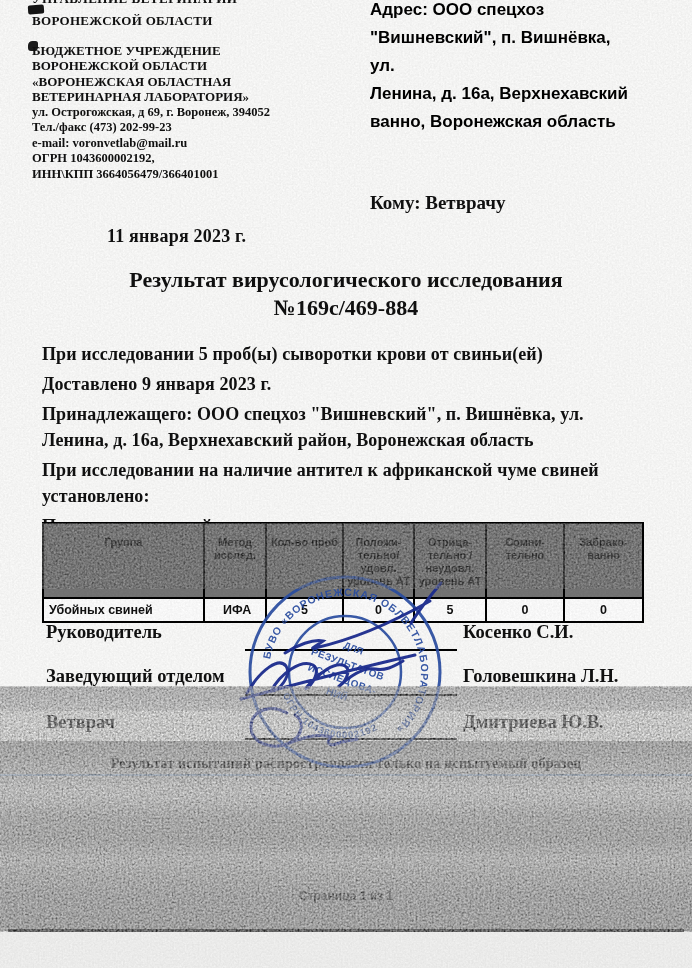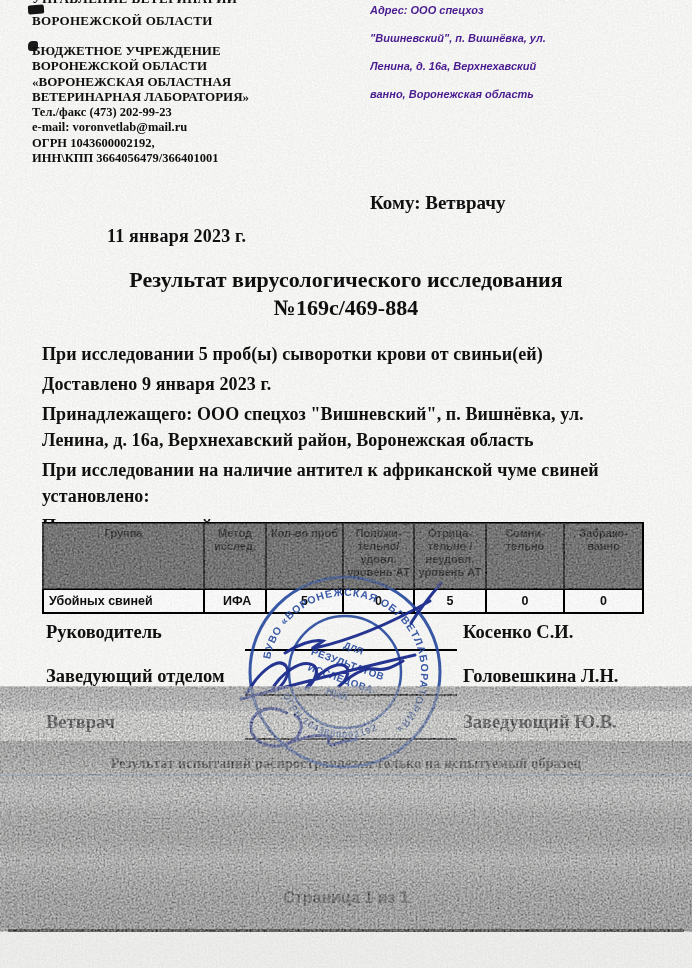--- a/index.html
+++ b/index.html
@@ -22,39 +22,39 @@
 
   
   .org{left:32px;top:0;width:312px;font-weight:bold;font-size:13px;line-height:15.5px;z-index:2;}
   .org .clip{height:13px;overflow:hidden;}
   .org .clip span{display:block;transform:translateY(-9px);letter-spacing:.5px;}
   .org .l1{margin-bottom:14px;letter-spacing:.3px;}
   .org .small{font-size:12.5px;}
 
   
   .addr{left:370px;top:2px;width:270px;overflow:hidden;z-index:2;
-    font-family:"Liberation Sans","DejaVu Sans",sans-serif;font-weight:bold;font-size:11px;line-height:28px;color:#4c1d95;font-style:italic;}
+    font-family:"Liberation Sans","DejaVu Sans",sans-serif;font-weight:bold;font-size:17px;line-height:28px;color:#000000;}
   .addr .inner{margin-top:-6px;}
   .komu{left:370px;top:192px;font-size:19px;font-weight:bold;z-index:2;}
 
   .date{left:107px;top:226px;font-size:18px;font-weight:bold;letter-spacing:.2px;z-index:2;}
 
   .title{left:0;top:266px;width:692px;text-align:center;font-size:22px;font-weight:bold;line-height:28px;z-index:2;}
 
   
   .body-text{left:42px;top:341px;width:620px;font-size:18px;font-weight:bold;line-height:26px;z-index:2;}
   .body-text p{margin:0 0 4px 0;white-space:pre-line;letter-spacing:.1px;}
 
   
   table.results{left:42px;top:522px;width:600px;position:absolute;border-collapse:collapse;table-layout:fixed;z-index:2;
     font-family:"Liberation Sans","DejaVu Sans",sans-serif;}
   table.results th,table.results td{border:2px solid #000;}
   table.results th{
     background:var(--table-header-gray);color:#0a0a0a;font-size:11px;line-height:13px;
-    font-weight:bold;vertical-align:top;padding:3px 1px 0 1px;height:61px;white-space:pre-line;text-align:center;}
+    font-weight:bold;vertical-align:top;padding:12px 1px 0 1px;height:61px;white-space:pre-line;text-align:center;}
   table.results td{background:#fff;font-size:12.5px;font-weight:bold;text-align:center;height:22px;padding:0 18px;}
   table.results td.left{text-align:left;padding-left:5px;}
 
   
   .sig-label{left:46px;font-size:18.5px;font-weight:bold;z-index:2;}
   .sig-name{left:463px;font-size:18.5px;font-weight:bold;z-index:2;}
   .sig-line{left:245px;width:212px;height:2px;background:#000;z-index:2;}
 
   
   .band1{left:0;top:687px;width:692px;height:24px;z-index:1;
@@ -65,21 +65,21 @@
       #a3a3a2 0%,#b1b1b0 10%,#bebebd 16%,
       #d8d8d7 26%,#cfcfce 31%,#adadac 40%,
       #a5a5a4 52%,#c4c4c3 62%,#b3b3b2 70%,
       #a0a0a0 82%,#9b9b9a 100%);}
   .blueline{left:0;top:774px;width:692px;height:2px;background:rgba(115,148,190,.55);z-index:2;}
   .bottomline{left:8px;top:929px;width:676px;height:3px;background:#0e0e0e;z-index:2;}
   .belowband{left:0;top:932px;width:692px;height:36px;background:#f3f3f2;z-index:1;}
 
   .footer-note{left:0;top:756px;width:692px;text-align:center;font-size:14px;font-weight:bold;color:#1a1a1a;letter-spacing:.2px;z-index:2;}
   .page-num{left:0;top:889px;width:692px;text-align:center;z-index:2;
-    font-family:"Liberation Sans","DejaVu Sans",sans-serif;font-size:16px;font-weight:bold;color:#2e2e2e;}
+    font-family:"Liberation Sans","DejaVu Sans",sans-serif;font-size:12px;font-weight:bold;color:#2e2e2e;}
 
   
   .ink{left:225px;top:555px;z-index:3;}
   .noise{left:0;top:0;z-index:6;pointer-events:none;}
 </style>
 </head>
 <body>
 
 <div class="page">
 
@@ -88,20 +88,21 @@
 
   <div class="abs org">
     <div class="clip">
         <span>УПРАВЛЕНИЕ ВЕТЕРИНАРИИ</span>
       </div>
     <div class="l1">ВОРОНЕЖСКОЙ ОБЛАСТИ</div>
     <div>БЮДЖЕТНОЕ УЧРЕЖДЕНИЕ</div>
     <div>ВОРОНЕЖСКОЙ ОБЛАСТИ</div>
     <div>«ВОРОНЕЖСКАЯ ОБЛАСТНАЯ</div>
     <div>ВЕТЕРИНАРНАЯ ЛАБОРАТОРИЯ»</div>
+    <div class="small">ул. Острогожская, д 69, г. Воронеж, 394052</div>
     <div class="small">Тел./факс  (473) 202-99-23</div>
     <div class="small">e-mail: voronvetlab@mail.ru</div>
     <div class="small">ОГРН 1043600002192,</div>
     <div class="small">ИНН\КПП 3664056479/366401001</div>
   </div>
 
   <div class="abs addr">
     <div class="inner">
       <div>Адрес: ООО спецхоз</div>
       <div>"Вишневский", п. Вишнёвка, ул.</div>
@@ -176,21 +177,21 @@
 
   <div class="abs sig-label" style="top:622px">Руководитель</div>
   <div class="abs sig-name" style="top:622px">Косенко С.И.</div>
   <div class="abs sig-line" style="top:649px"></div>
 
   <div class="abs sig-label" style="top:666px">Заведующий отделом</div>
   <div class="abs sig-name" style="top:666px">Головешкина Л.Н.</div>
   <div class="abs sig-line" style="top:694px"></div>
 
   <div class="abs sig-label" style="top:712px">Ветврач</div>
-  <div class="abs sig-name" style="top:712px">Заведующий Ю.В.</div>
+  <div class="abs sig-name" style="top:712px">Дмитриева Ю.В.</div>
   <div class="abs sig-line" style="top:738px"></div>
 
   <svg class="abs ink" width="260" height="230" viewBox="0 0 260 230">
     <g stroke="var(--stamp-blue)" fill="none" opacity="0.92">
       <circle cx="120" cy="117" r="95" stroke-width="3"></circle>
       <circle cx="120" cy="117" r="56" stroke-width="2.5"></circle>
       <g transform="rotate(20 120 117)" stroke="none" fill="var(--stamp-blue)" font-family="Liberation Sans, DejaVu Sans, sans-serif" font-weight="bold">
         <defs>
           <path id="arcTop" d="M 46.6 136.7 A 76 76 0 1 1 182.2 160.6"></path>
           <path id="arcBottom" d="M 62.8 150 A 66 66 0 0 0 177.2 150"></path>

